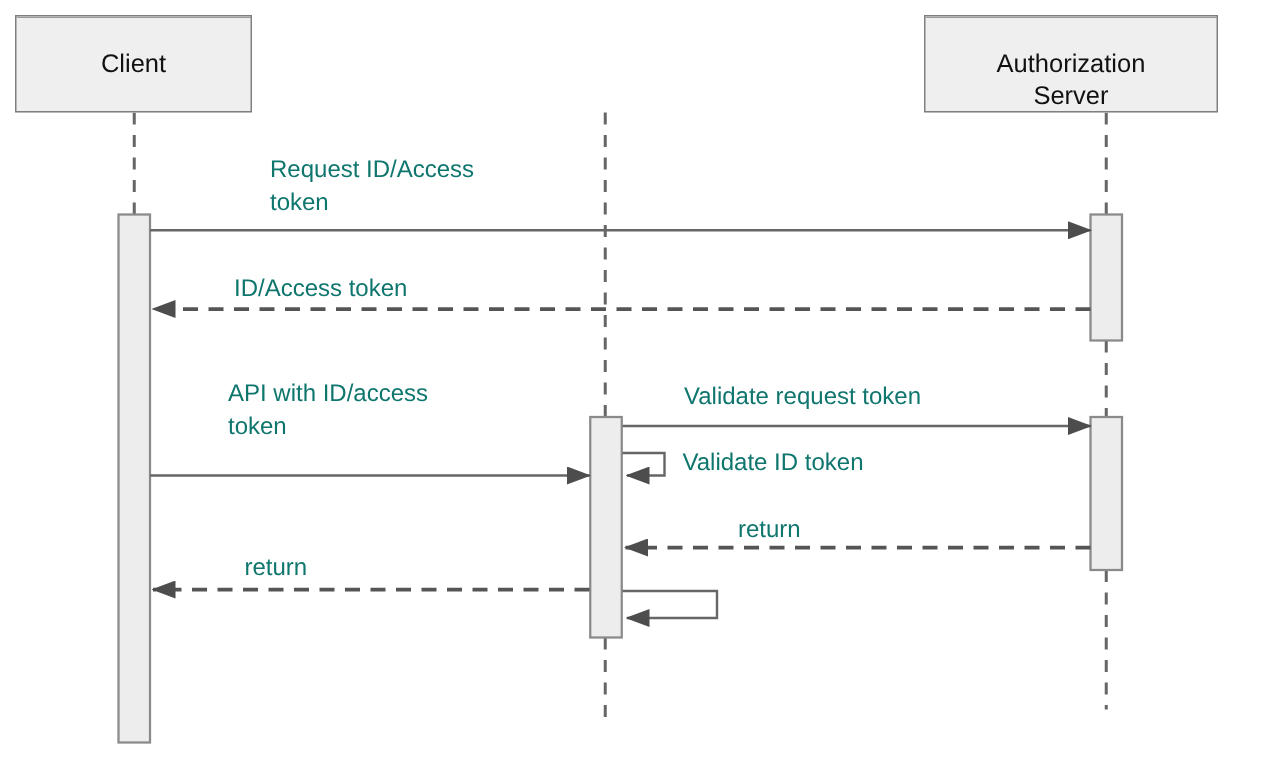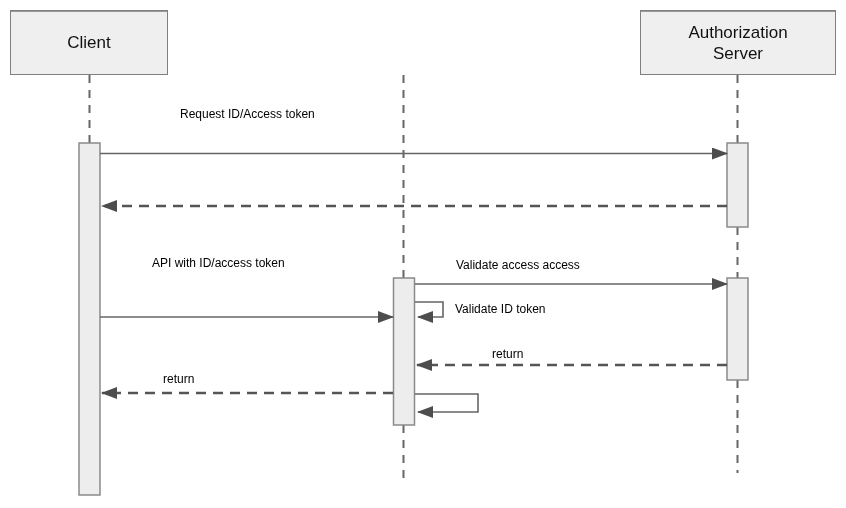--- a/index.html
+++ b/index.html
@@ -11,26 +11,26 @@
 
   .actor {
     position:absolute; height:65px; top:10px;
     background:#efefef; border:1px solid #7f7f7f;
     display:flex; align-items:center; justify-content:center;
     font-size:17px; color:#111; text-align:center;
     box-shadow: inset 0 1px 0 #9a9a9a;
   }
   .actor-client   { left:10px;  width:158px; }
   .actor-resource { left:296px; width:214px; }
-  .actor-auth     { left:640px; width:196px; }
+  .actor-auth     { left:616px; width:196px;align-items:flex-end; }
   .actor-auth .actor-label { max-width:125px; }
   .actor-label { display:inline-block; line-height:21px; }
 
   .lbl {
-    position:absolute; font-size:12px; color:#000000; line-height:22px;
+    position:absolute; font-size:16px; color:#0f766e; line-height:22px;
     white-space:nowrap;
   }
   .lbl.wrap { white-space:normal; }
   .lbl-msg0 { left:180px; top:103px; width:172px; }
   .lbl-msg1 { left:156px; top:182px; }
   .lbl-msg2 { left:456px; top:254px; }
   .lbl-msg3 { left:455px; top:298px; }
   .lbl-msg4 { left:152px; top:252px; width:176px; }
   .lbl-msg5 { left:492px; top:343px; }
   .lbl-msg6 { left:163px; top:368px; }
@@ -80,19 +80,20 @@
   </svg>
 
   <div class="actor actor-client">
     <span class="actor-label">Client</span>
   </div>
   <div class="actor actor-auth">
     <span class="actor-label">Authorization Server</span>
   </div>
 
   <div class="lbl wrap lbl-msg0">Request ID/Access token</div>
-  <div class="lbl lbl-msg2">Validate access access</div>
+  <div class="lbl lbl-msg1">ID/Access token</div>
+  <div class="lbl lbl-msg2">Validate request token</div>
   <div class="lbl wrap lbl-msg4">API with ID/access token</div>
   <div class="lbl lbl-msg3">Validate ID token</div>
   <div class="lbl lbl-msg5">return</div>
   <div class="lbl lbl-msg6">return</div>
 
 </div>
 
 </body></html>

